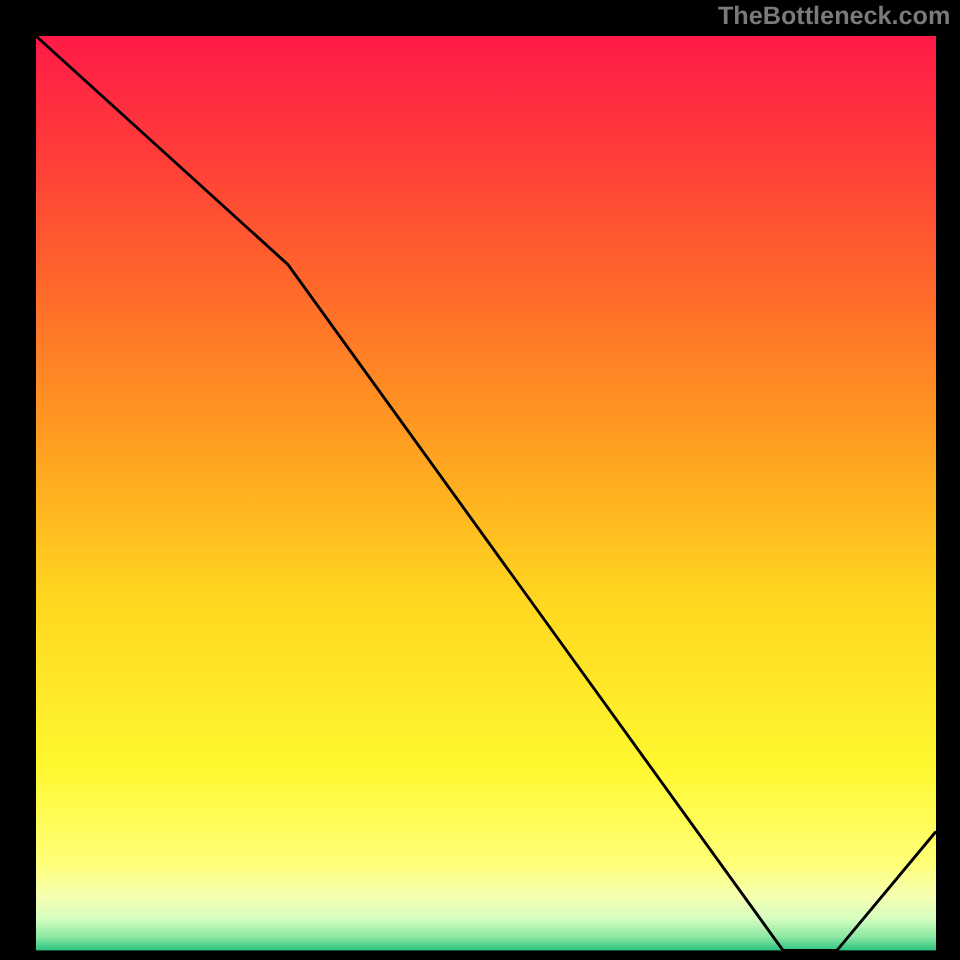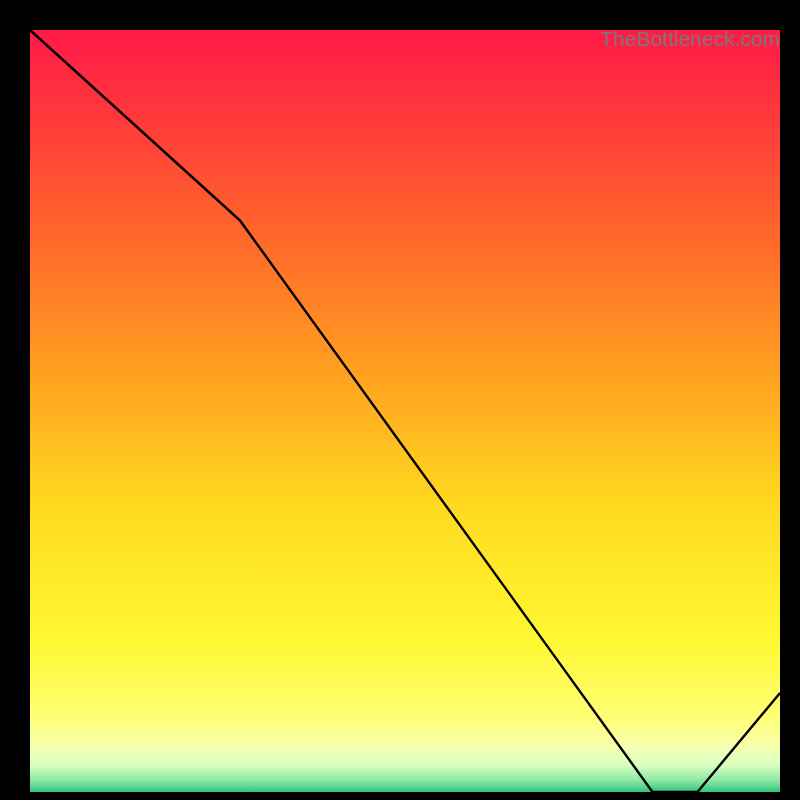--- a/index.html
+++ b/index.html
@@ -14,26 +14,25 @@
   .canvas {
     position: absolute;
     top: 0;
     left: 0;
     width: 800px;
     height: 800px;
   }
   .watermark {
     position: absolute;
     top: 2px;
-    right: 20px;
+    right: 8px;
     font-size: 21px;
-    font-weight: 400;
+    font-weight: 700;
     color: #7a7a7a;
     letter-spacing: 0px;
-    margin-top: 25px;
   }
 </style>
 </head>
 <body>
 
 <svg class="canvas" viewBox="0 0 800 800" xmlns="http://www.w3.org/2000/svg">
   <defs>
     <linearGradient id="bg-grad" x1="0" y1="0" x2="0" y2="1">
         <stop offset="0%" stop-color="#ff1a48"></stop>
         <stop offset="12%" stop-color="#ff3a3a"></stop>

